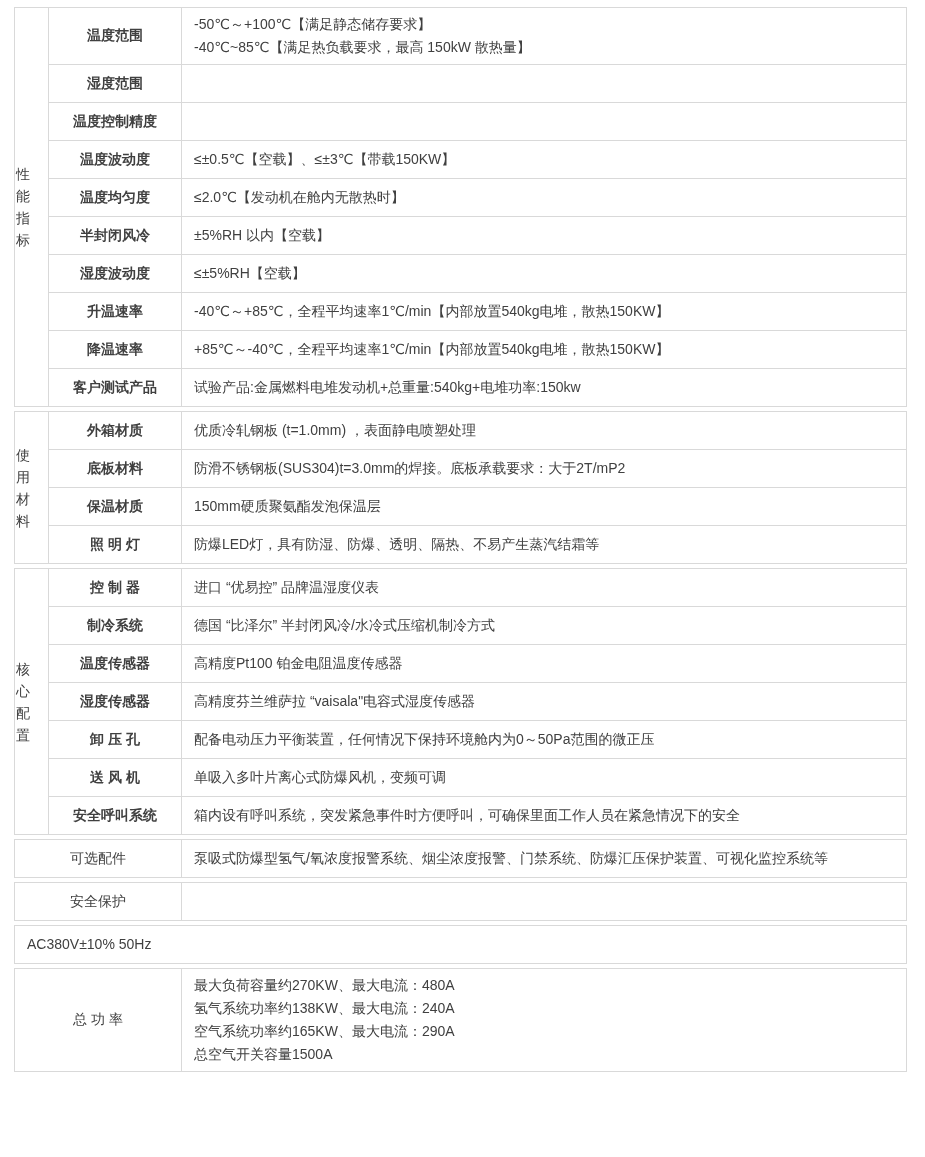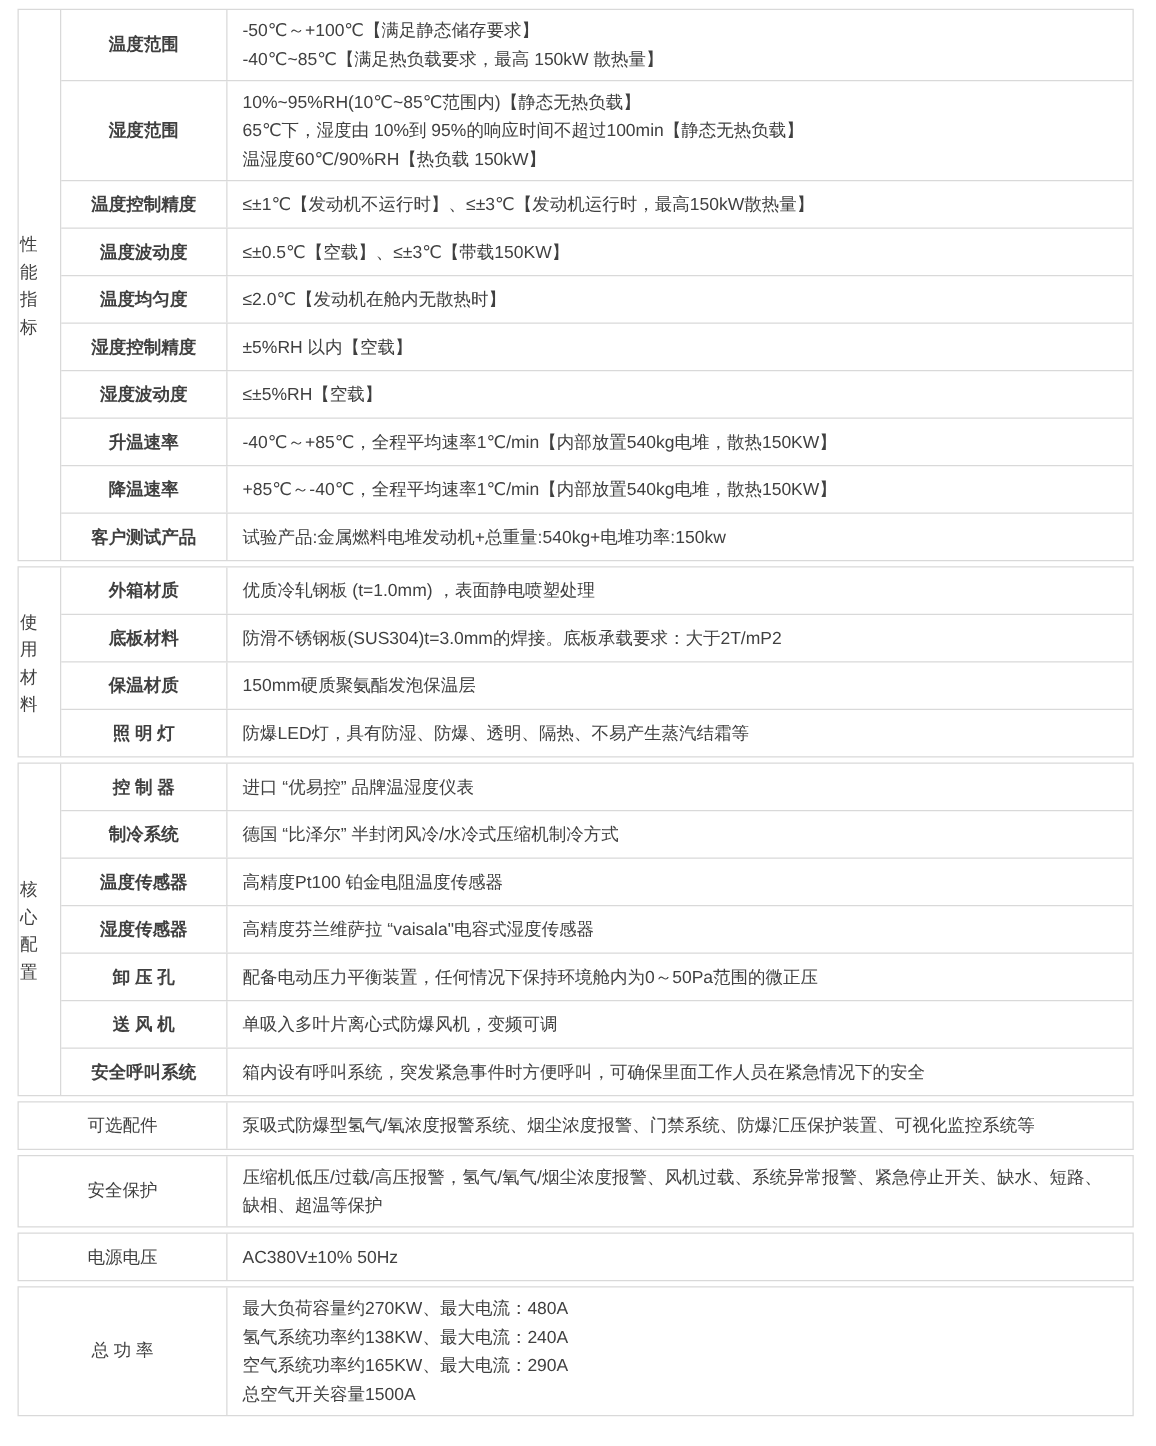--- a/index.html
+++ b/index.html
@@ -28,46 +28,38 @@
     <div class="rows">
       <div class="row">
         <div class="label">温度范围</div>
         <div class="value">
           <div>-50℃～+100℃【满足静态储存要求】</div>
           <div>-40℃~85℃【满足热负载要求，最高 150kW 散热量】</div>
         </div>
       </div>
       <div class="row">
         <div class="label">湿度范围</div>
-        <div class="value">
-          <div>10%~95%RH(10℃~85℃范围内)【静态无热负载】</div>
-          <div>65℃下，湿度由 10%到 95%的响应时间不超过100min【静态无热负载】</div>
-          <div>温湿度60℃/90%RH【热负载 150kW】</div>
-        </div>
       </div>
       <div class="row">
         <div class="label">温度控制精度</div>
-        <div class="value">
-            <div>≤±1℃【发动机不运行时】、≤±3℃【发动机运行时，最高150kW散热量】</div>
-          </div>
       </div>
       <div class="row">
         <div class="label">温度波动度</div>
         <div class="value">
             <div>≤±0.5℃【空载】、≤±3℃【带载150KW】</div>
           </div>
       </div>
       <div class="row">
         <div class="label">温度均匀度</div>
         <div class="value">
             <div>≤2.0℃【发动机在舱内无散热时】</div>
           </div>
       </div>
       <div class="row">
-        <div class="label">湿度控制精度</div>
+        <div class="label">半封闭风冷</div>
         <div class="value">
             <div>±5%RH 以内【空载】</div>
           </div>
       </div>
       <div class="row">
         <div class="label">湿度波动度</div>
         <div class="value">
             <div>≤±5%RH【空载】</div>
           </div>
       </div>
@@ -182,31 +174,27 @@
             <div>泵吸式防爆型氢气/氧浓度报警系统、烟尘浓度报警、门禁系统、防爆汇压保护装置、可视化监控系统等</div>
           </div>
       </div>
     </div>
   </section>
 
   <section class="block">
     <div class="rows">
       <div class="row">
         <div class="label-wide">安全保护</div>
-        <div class="value">
-            <div>压缩机低压/过载/高压报警，氢气/氧气/烟尘浓度报警、风机过载、系统异常报警、紧急停止开关、缺水、短路、缺相、超温等保护</div>
-          </div>
-      </div>
-    </div>
-  </section>
-
-  <section class="block">
-    <div class="rows">
-      <div class="row">
-        <div class="label-wide">电源电压</div>
+      </div>
+    </div>
+  </section>
+
+  <section class="block">
+    <div class="rows">
+      <div class="row">
         <div class="value">
             <div>AC380V±10% 50Hz</div>
           </div>
       </div>
     </div>
   </section>
 
   <section class="block">
     <div class="rows">
       <div class="row">

